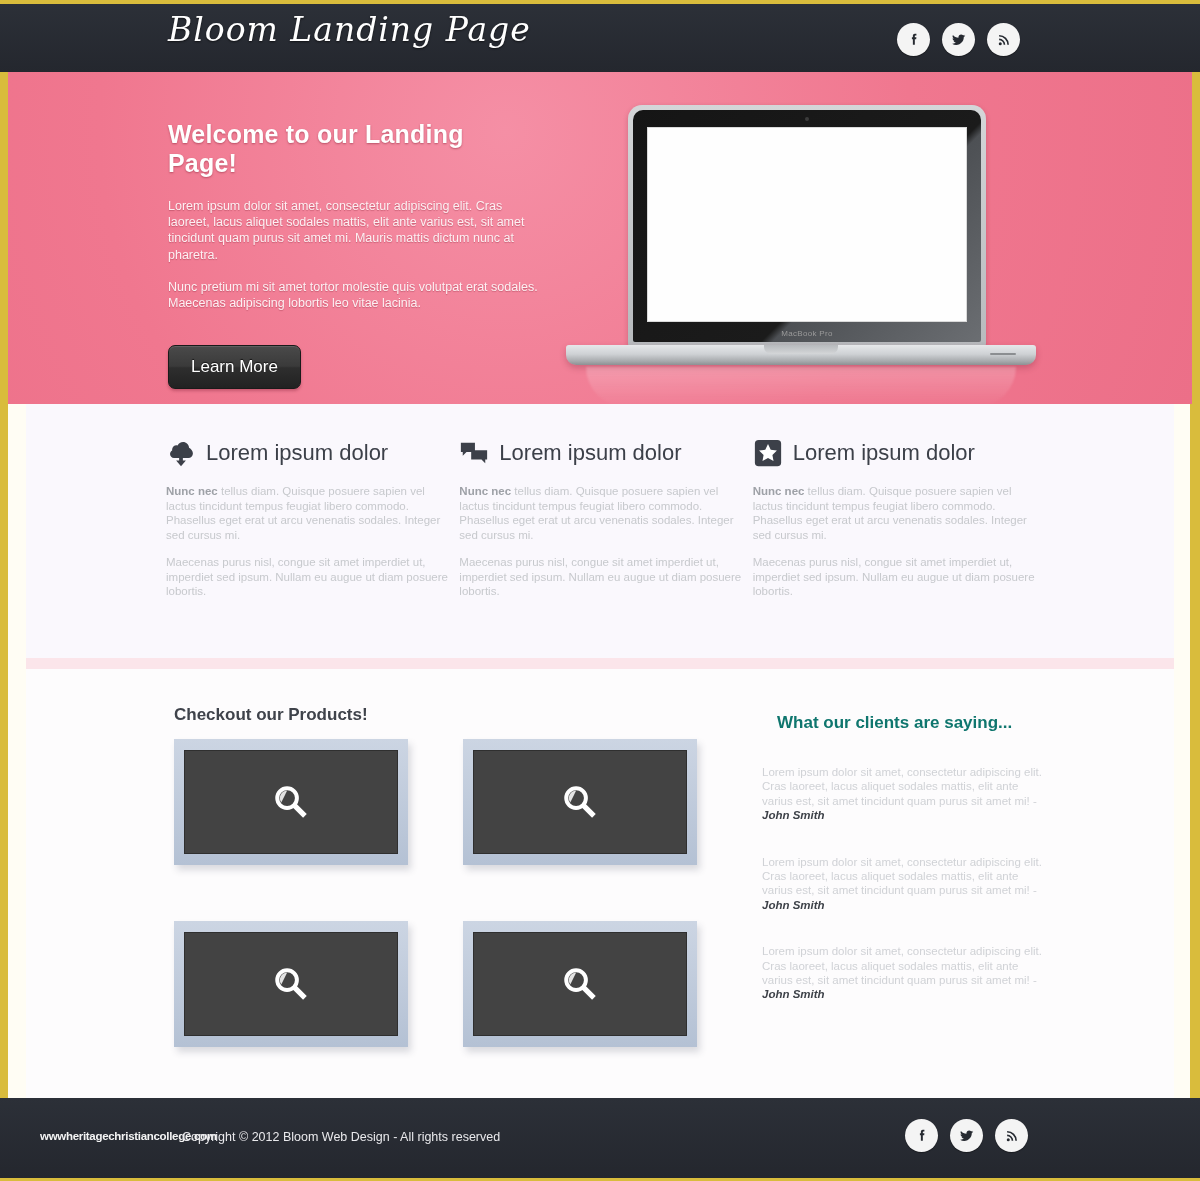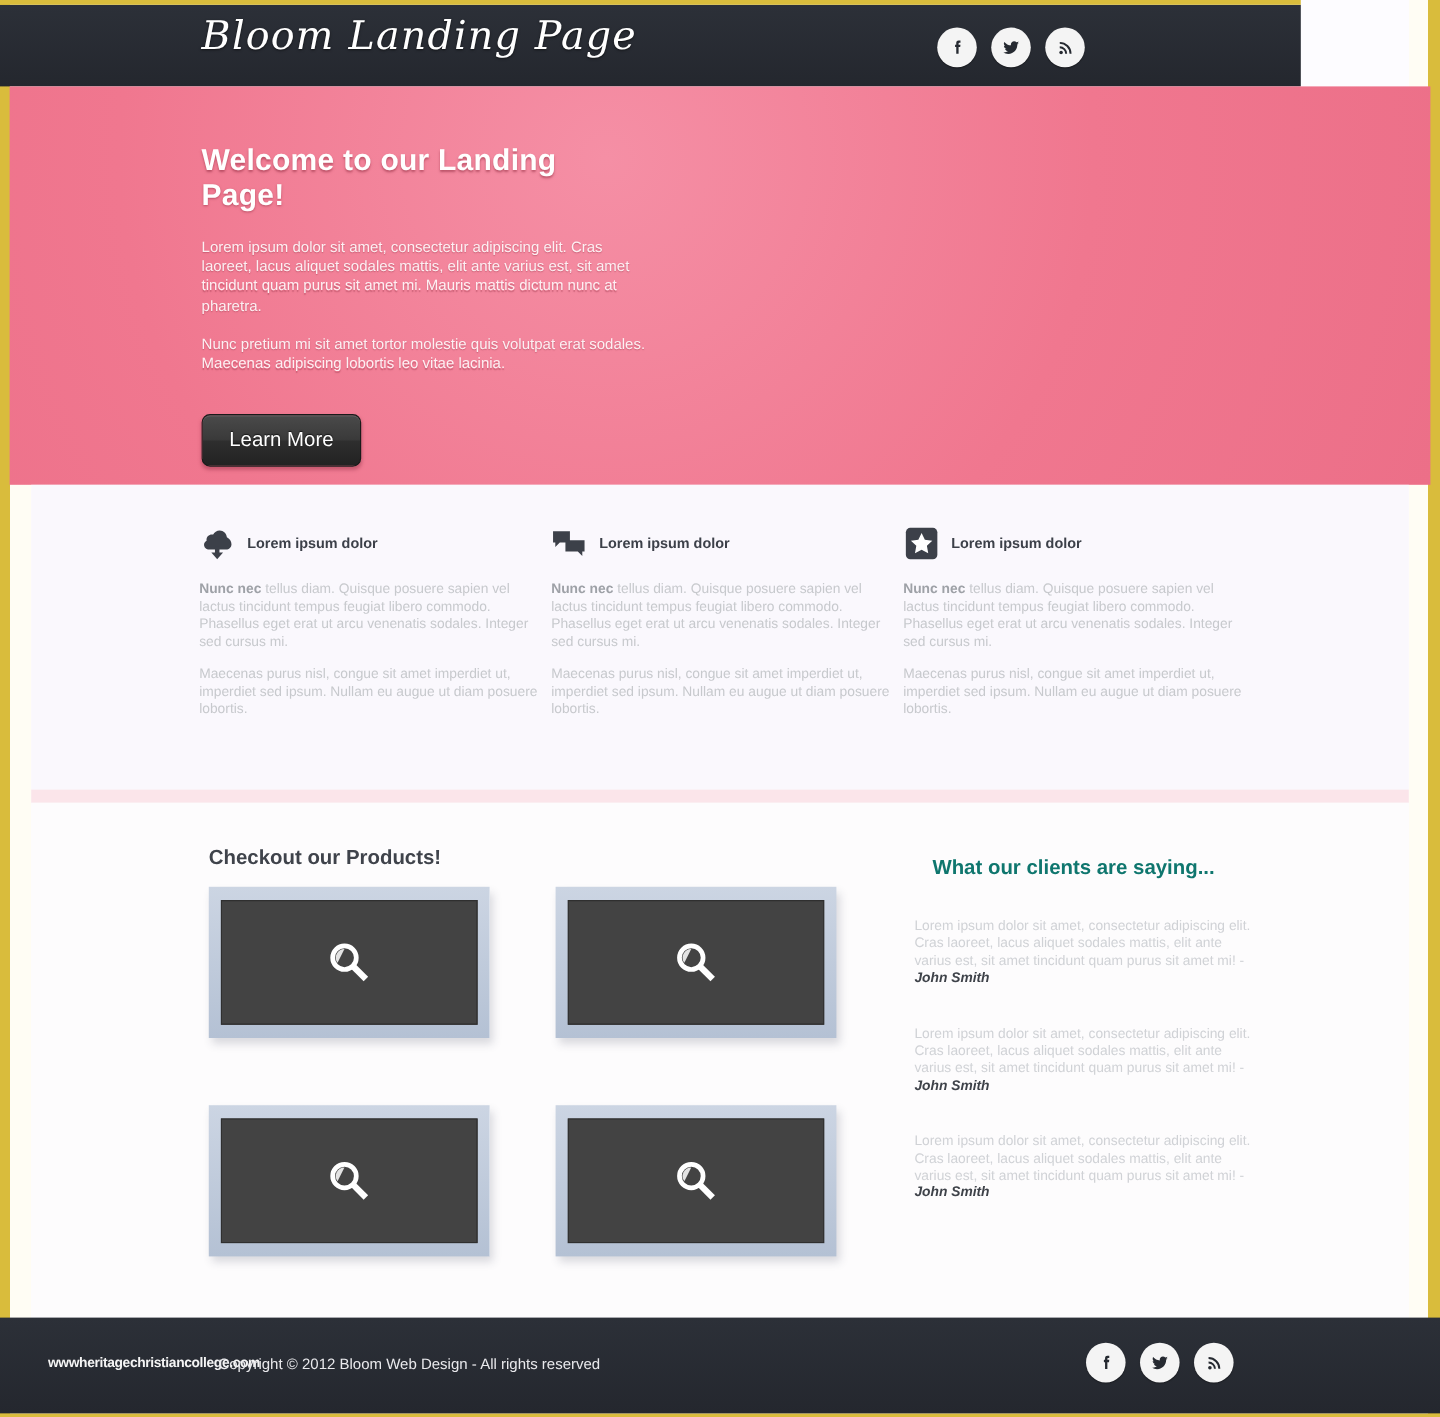--- a/index.html
+++ b/index.html
@@ -17,21 +17,21 @@
     width: 1200px;
     height: 1181px;
     background: linear-gradient(to right, #d9bc3c 0px, #d9bc3c 8px, #fffdf4 8px, #fffdf4 26px,
                 #fdfcff 26px, #fdfcff 1174px, #fffdf4 1174px, #fffdf4 1190px, #d9bc3c 1190px, #d9bc3c 1200px);
   }
 
   
   .site-header {
     position: absolute;
     left: 0; top: 0;
-    width: 1084px;
+    width: 1200px;
     height: 72px;
     background: #282c34;
     background: linear-gradient(to bottom, #2c3038, #24272e);
     border-top: 4px solid #d9bc3c;
     display: flex;
     align-items: center;
   }
   .brand {
     position: absolute;
     left: 168px;
@@ -213,22 +213,22 @@
   }
   .feature-col { width: 298px; margin-right: 2px; }
   .feature-head {
     display: flex;
     align-items: center;
     gap: 10px;
     margin-bottom: 16px;
   }
   .feature-icon { width: 30px; height: 30px; flex: 0 0 30px; }
   .feature-title {
-    font-size: 12px;
-    font-weight: bold;
+    font-size: 22px;
+    font-weight: normal;
     color: #3c4049;
   }
   .feature-para {
     font-size: 11.5px;
     line-height: 14.5px;
     color: #c7c9cd;
     margin-bottom: 13px;
   }
   .feature-para b { color: #9ea1a7; text-align: center; }
 
@@ -362,20 +362,34 @@
   <section class="hero">
     <div class="hero-left">
       <h1 class="hero-title">Welcome to our Landing Page!</h1>
       <p class="hero-para">Lorem ipsum dolor sit amet, consectetur adipiscing elit. Cras laoreet, lacus aliquet sodales mattis, elit ante varius est, sit amet tincidunt quam purus sit amet mi. Mauris mattis dictum nunc at pharetra.</p>
       <p class="hero-para">Nunc pretium mi sit amet tortor molestie quis volutpat erat sodales. Maecenas adipiscing lobortis leo vitae lacinia.</p>
       <div class="hero-buttons">
         <button class="btn">Learn More</button>
       </div>
     </div>
 
+    <div class="laptop">
+      <div class="laptop-lid">
+        <div class="laptop-bezel">
+          <div class="laptop-cam"></div>
+          <div class="laptop-screen"></div>
+          <div class="laptop-brand">MacBook Pro</div>
+        </div>
+      </div>
+      <div class="laptop-base">
+        <div class="laptop-notch"></div>
+        <div class="laptop-slot"></div>
+      </div>
+      <div class="laptop-reflection"></div>
+    </div>
   </section>
 
   <section class="features">
     <div class="features-inner">
 
       <div class="feature-col">
         <div class="feature-head">
           <span class="feature-icon">
             <svg width="30" height="30" viewBox="0 0 32 32" aria-hidden="true">
               <path fill="#3c4049" d="M24.6 10.3c-.2-3.3-3-6-6.4-6-2.6 0-4.8 1.5-5.8 3.7-.4-.1-.8-.2-1.2-.2-2.6 0-4.7 2.1-4.7 4.7 0 .3 0 .6.1.9-1.4.7-2.3 2.1-2.3 3.7 0 2.3 1.9 4.2 4.2 4.2h15.4c2.6 0 4.8-2.1 4.8-4.8 0-2.8-1.8-4.9-4.1-6.2z"></path>

